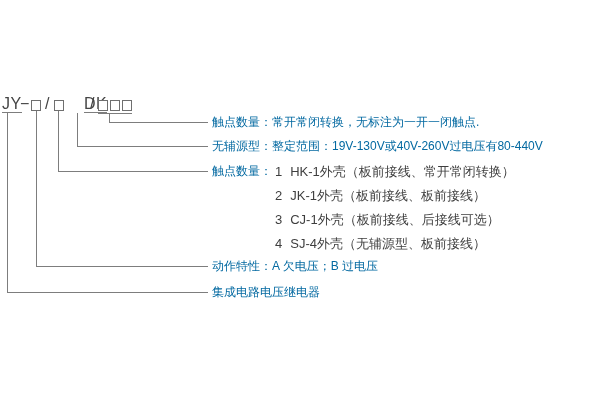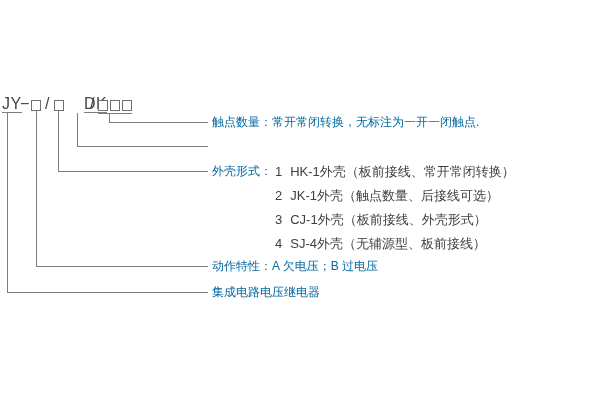--- a/index.html
+++ b/index.html
@@ -62,33 +62,34 @@
   <div class="vline" style="left:58px; top:111px; height:60px;"></div>
   <div class="hline" style="left:58px; top:171px; width:150px;"></div>
 
   <div class="vline" style="left:77px; top:113px; height:33px;"></div>
   <div class="hline" style="left:77px; top:146px; width:131px;"></div>
 
   <div class="vline" style="left:109px;top:114px; height:8px;"></div>
   <div class="hline" style="left:109px;top:122px; width:99px;"></div>
 
   <div class="lbl" style="left:212px;top:114px">触点数量：常开常闭转换，无标注为一开一闭触点.</div>
+  <div class="lbl" style="left:212px;top:138px">无辅源型：整定范围：19V-130V或40V-260V过电压有80-440V</div>
 
-  <div class="lbl" style="left:212px;top:163px">外壳形式：</div>
+  <div class="lbl" style="left:212px;top:163px">触点数量：</div>
   <div class="opt" style="left:275px;top:163px">
     <span>1</span>
     <span>HK-1外壳（板前接线、常开常闭转换）</span>
   </div>
   <div class="opt" style="left:275px;top:187px">
     <span>2</span>
-    <span>JK-1外壳（触点数量、后接线可选）</span>
+    <span>JK-1外壳（板前接线、板前接线）</span>
   </div>
   <div class="opt" style="left:275px;top:211px">
     <span>3</span>
-    <span>CJ-1外壳（板前接线、外壳形式）</span>
+    <span>CJ-1外壳（板前接线、后接线可选）</span>
   </div>
   <div class="opt" style="left:275px;top:235px">
     <span>4</span>
     <span>SJ-4外壳（无辅源型、板前接线）</span>
   </div>
 
   <div class="lbl" style="left:212px;top:258px">动作特性：A 欠电压；B 过电压</div>
   <div class="lbl" style="left:212px;top:284px">集成电路电压继电器</div>
 
 </div>

